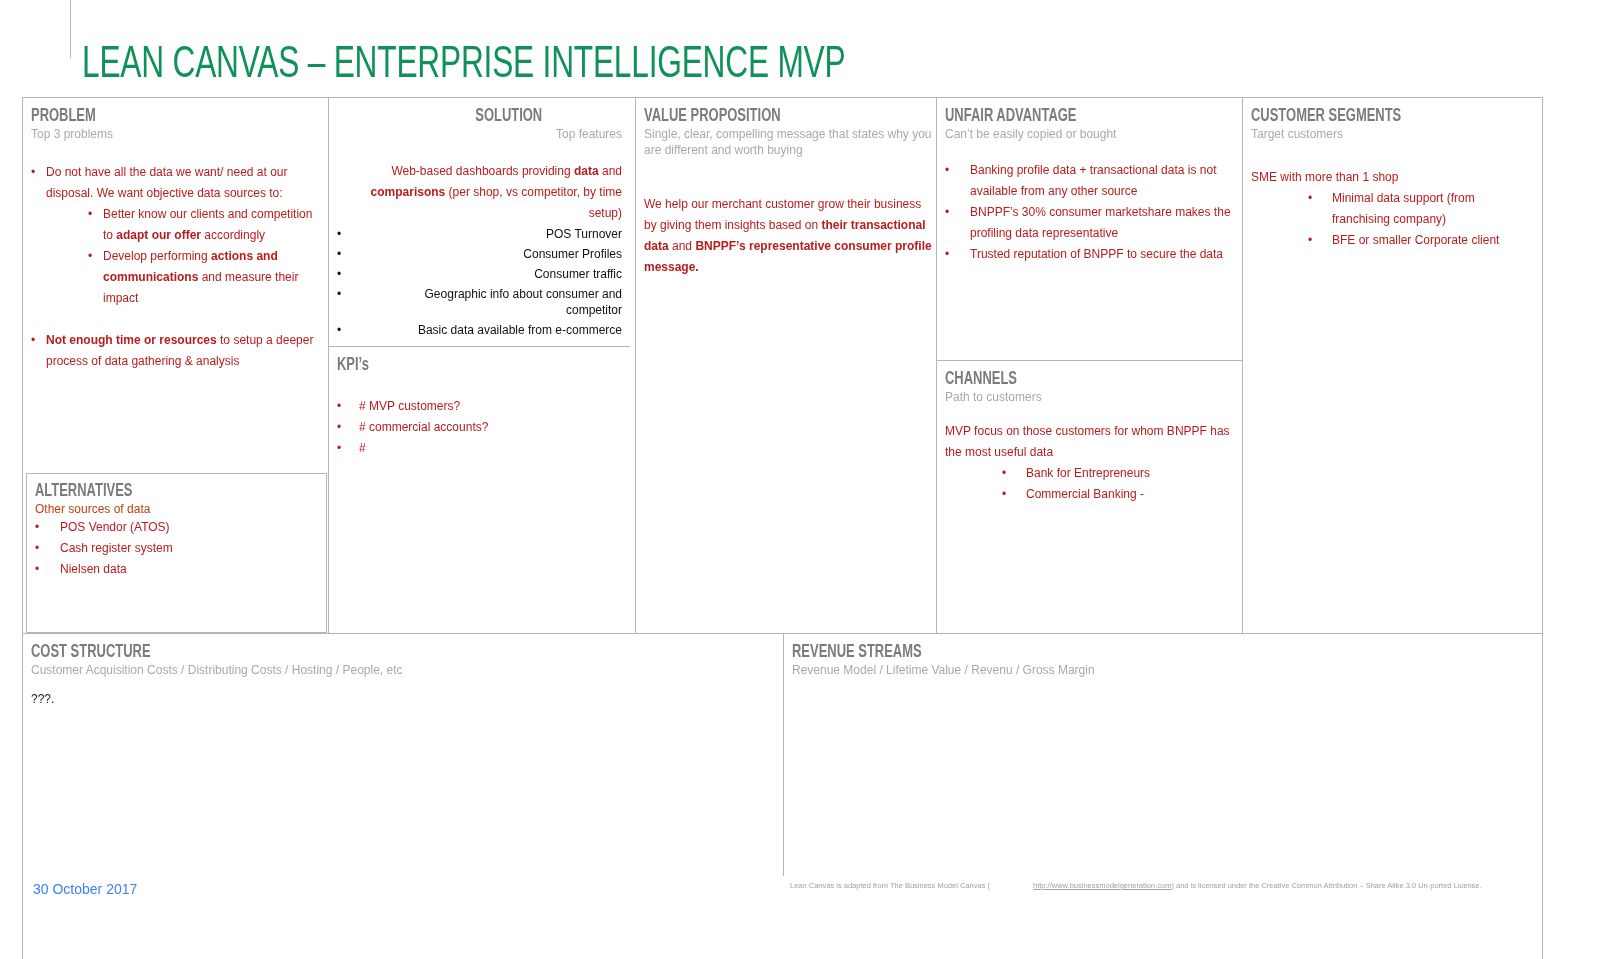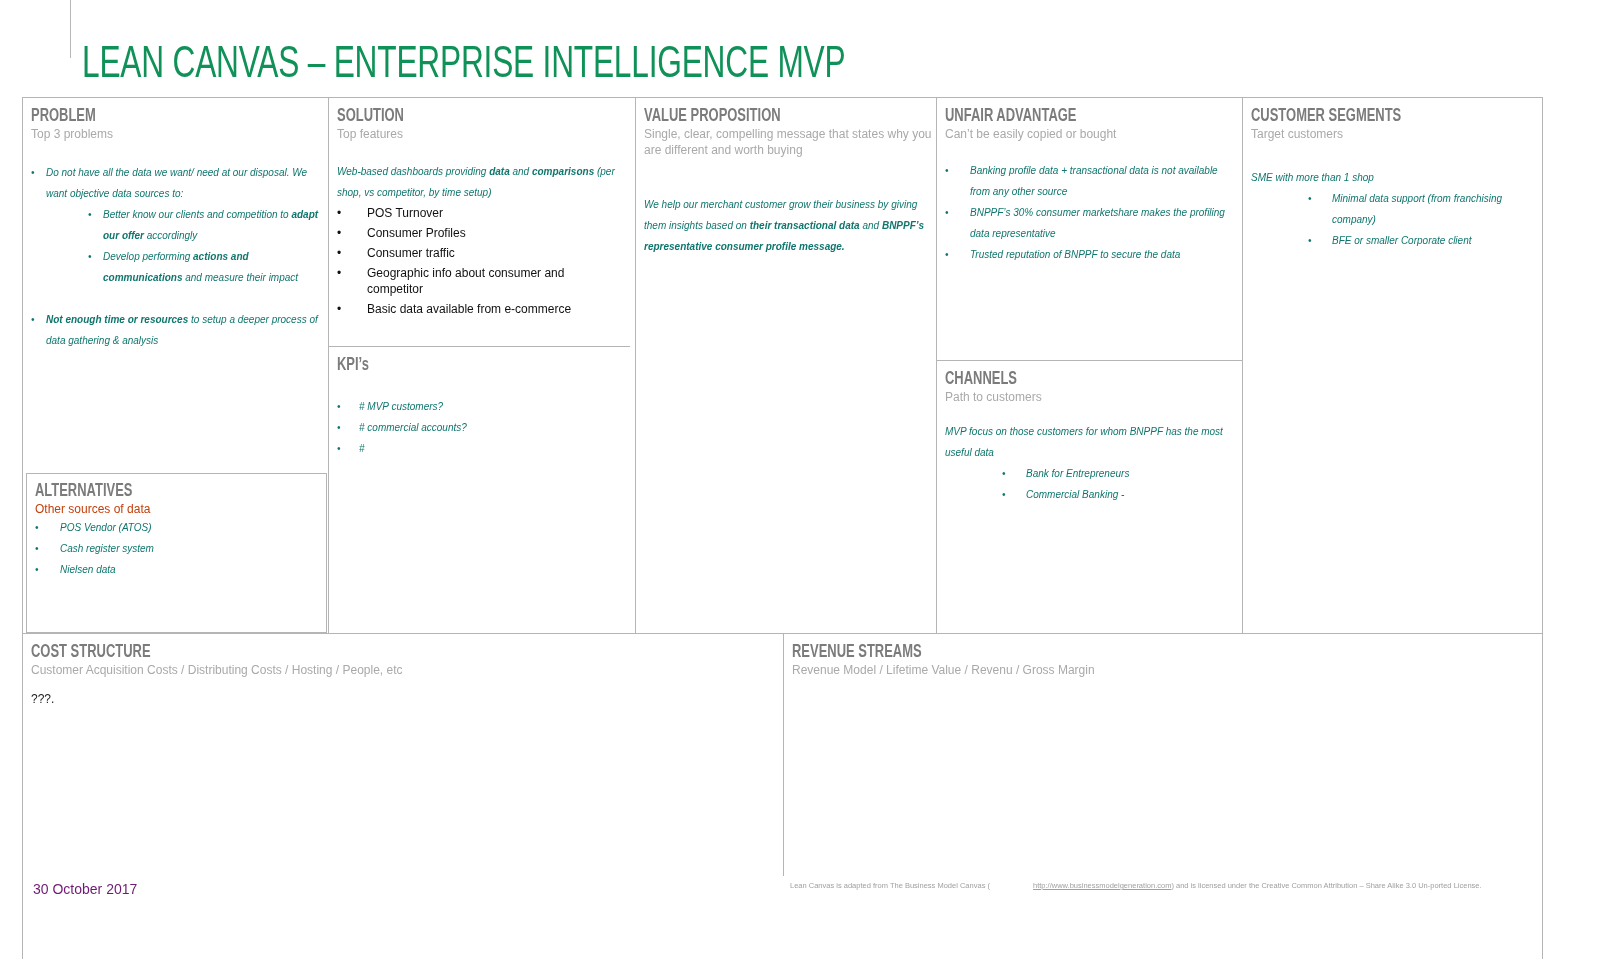--- a/index.html
+++ b/index.html
@@ -17,21 +17,21 @@
 
   .cell { position:absolute; box-sizing:border-box; padding:0 8px; overflow:hidden; }
   .bl { border-left:1px solid #b5b5b5; }
   .bt { border-top:1px solid #b5b5b5; }
 
   .cell-title { margin:7px 0 0 0; font-family:"Liberation Sans", sans-serif;
                 font-weight:700; font-size:18px; line-height:20px; color:#7b7b7b;
                 transform:scaleX(0.72); transform-origin:left top; white-space:nowrap; }
   .cell-sub { margin:1px 0 0 0; font-size:12px; line-height:16px; color:#a9a9a9; }
 
-  .body { font-size:10px; line-height:21px; color:#0f766e;font-style:italic; }
+  .body { font-size:12px; line-height:21px; color:#b91c1c; }
   .body b { font-weight:700; }
   ul { margin:0; padding:0; list-style:none; }
   li { position:relative; }
   li::before { content:"\2022"; position:absolute; }
 
   
   .prob-list { margin-top:20px; }
   .prob-list > li { padding-left:15px; }
   .prob-list > li::before { left:0; }
   .prob-list li ul { margin-left:42px; }
@@ -65,21 +65,21 @@
   .ch-list li { padding-left:24px; }
   .ch-list li::before { left:0; }
 
   .cs-text { margin-top:25px; }
   .cs-list { margin-left:57px; }
   .cs-list li { padding-left:24px; }
   .cs-list li::before { left:0; }
 
   .cost-text { margin-top:13px; font-size:12px; line-height:16px; color:#222; }
 
-  .footer-date { position:absolute; left:33px; top:881px; font-size:14px; color:#701a75; }
+  .footer-date { position:absolute; left:33px; top:881px; font-size:14px; color:#3b82f6; }
   .footer-license { position:absolute; left:790px; top:881px; font-size:7.5px; color:#a0a0a0; white-space:nowrap; }
   .footer-license a { color:#a0a0a0; text-decoration:underline;padding-left:43px; }
 </style>
 </head>
 <body>
 
 <div class="title-rule"></div>
 <h1 class="page-title">LEAN CANVAS – ENTERPRISE INTELLIGENCE MVP</h1>
 
 <div class="canvas">
@@ -103,21 +103,21 @@
       <div class="cell-title" style="margin-top:6px;">ALTERNATIVES</div>
       <div class="cell-sub" style="color:#c2410c;">Other sources of data</div>
       <ul class="body">
         <li>POS Vendor (ATOS)</li>
         <li>Cash register system</li>
         <li>Nielsen data</li>
       </ul>
     </div>
   </div>
 
-  <div class="cell bl" style="left:305px; top:0; width:302px; height:248px;">
+  <div class="cell bl" style="left:305px; top:0; width:302px; height:248px;text-align:right;">
     <div class="cell-title">SOLUTION</div>
     <div class="cell-sub">Top features</div>
     <div class="body sol-lead"><span>Web-based dashboards providing </span><b>data</b><span> and </span><b>comparisons</b><span> (per shop, vs competitor, by time setup)</span></div>
     <ul class="small-list">
       <li>POS Turnover</li>
       <li>Consumer Profiles</li>
       <li>Consumer traffic</li>
       <li class="two">Geographic info about consumer and competitor</li>
       <li>Basic data available from e-commerce</li>
     </ul>

